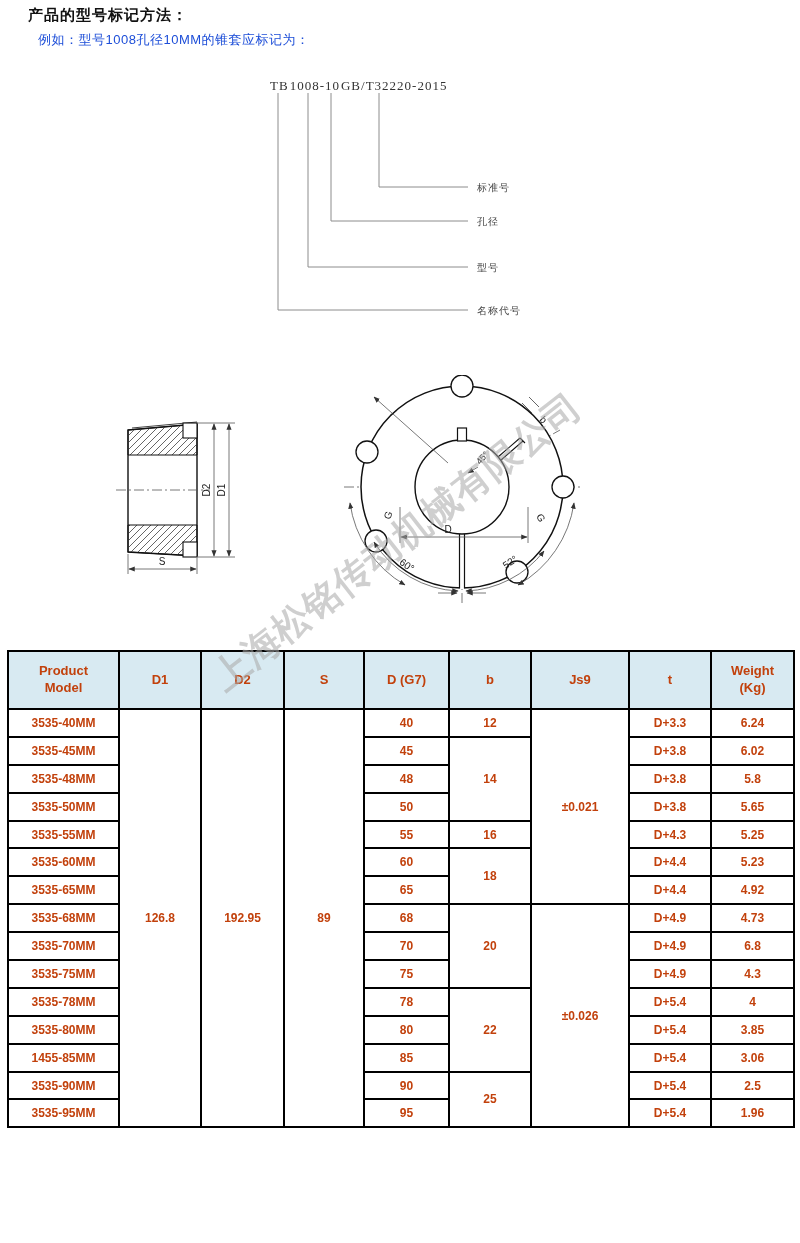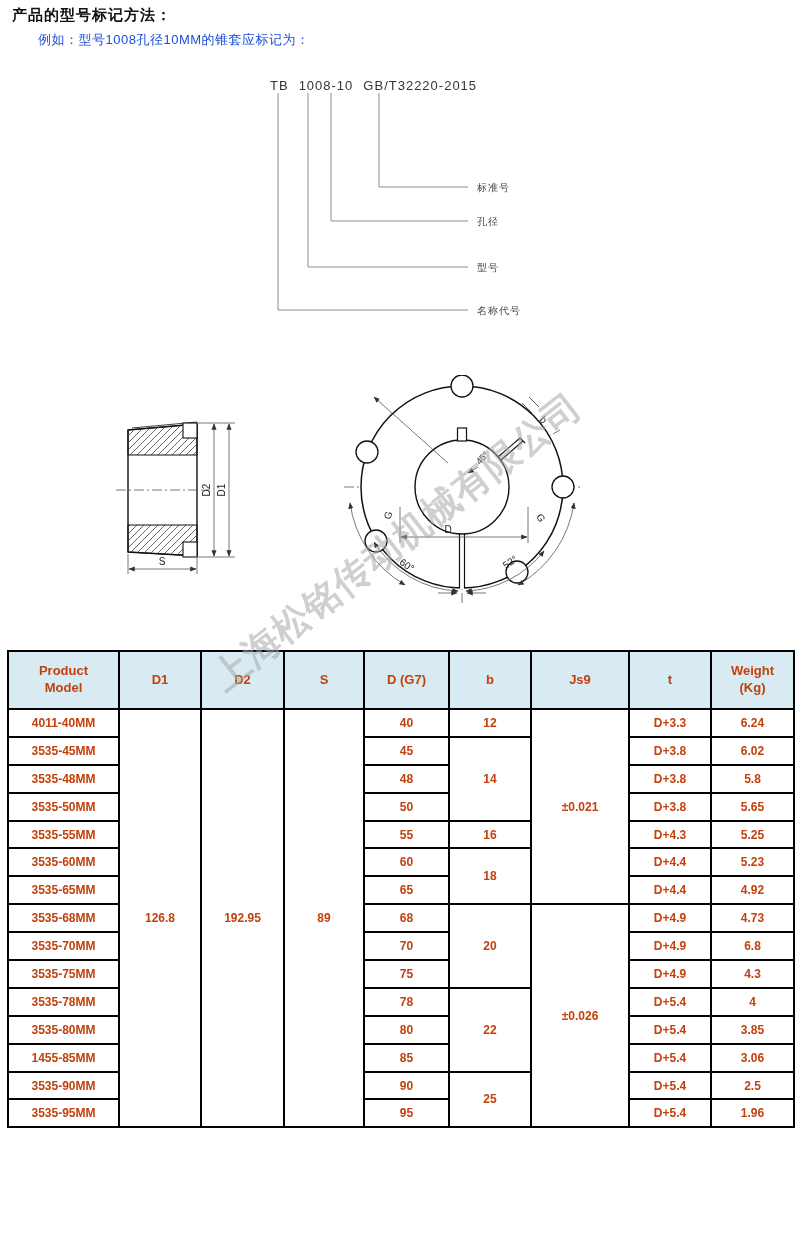--- a/index.html
+++ b/index.html
@@ -2,25 +2,25 @@
 <html><head>
 <meta charset="utf-8">
 <style>
   html,body{margin:0;padding:0;}
   body{
     width:800px;height:1243px;position:relative;background:#fff;
     font-family:"Liberation Sans",sans-serif;color:#111;overflow:hidden;
   }
   .abs{position:absolute;}
   
-  .page-title{left:12px;top:6px;font-size:15px;font-weight:bold;letter-spacing:1px;font-family:Liberation Mono, monospace;}
+  .page-title{left:28px;top:6px;font-size:15px;font-weight:bold;letter-spacing:1px;font-family:Liberation Mono, monospace;}
   .example-line{left:38px;top:31px;font-size:13px;letter-spacing:.5px;color:#1d4ed8;}
   
-  .designation-code{left:270px;top:78px;display:flex;gap:10px;
-    font-family:Liberation Sans, sans-serif;font-size:13px;color:#333;letter-spacing:1px;}
+  .designation-code{left:270px;top:78px;display:flex;gap:1px;
+    font-family:Liberation Serif, serif;font-size:13px;color:#333;letter-spacing:1px;}
   .callout-label{font-family:Liberation Mono, monospace;font-size:10px;color:#444;letter-spacing:1px;}
   
   .watermark{
     left:147px;top:512px;width:500px;height:60px;line-height:60px;text-align:center;
     transform:rotate(-38deg);transform-origin:center center;
     font-size:37px;font-weight:bold;color:#a9a9a9;opacity:.55;letter-spacing:1px;
     white-space:nowrap;pointer-events:none;z-index:6;
   }
   
   table.spec{
@@ -166,21 +166,21 @@
       <th>D (G7)</th>
       <th>b</th>
       <th>Js9</th>
       <th>t</th>
       <th>Weight
 (Kg)</th>
     </tr>
   </thead>
   <tbody>
     <tr>
-      <td>4011-40MM</td>
+      <td>3535-40MM</td>
       <td rowspan="15">126.8</td>
       <td rowspan="15">192.95</td>
       <td rowspan="15">89</td>
       <td>40</td>
       <td>12</td>
       <td rowspan="7">±0.021</td>
       <td>D+3.3</td>
       <td>6.24</td>
     </tr>
     <tr>

